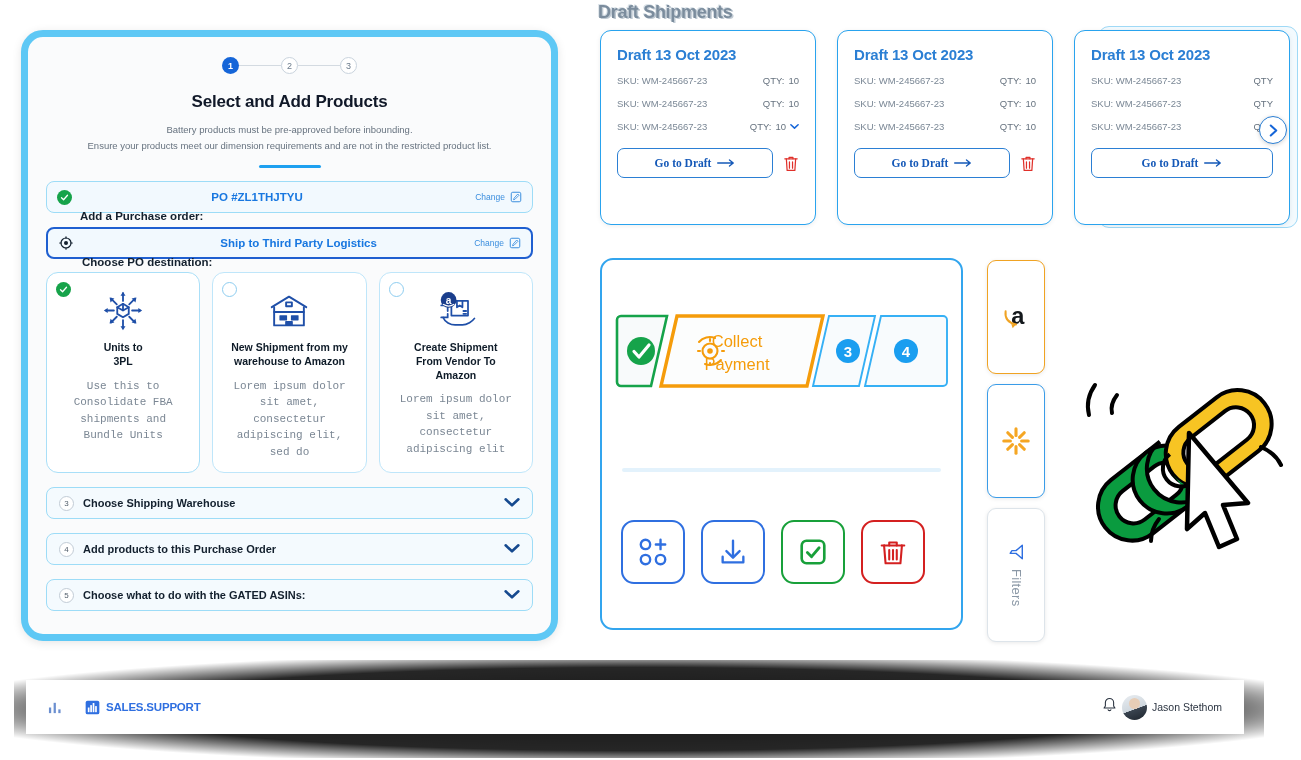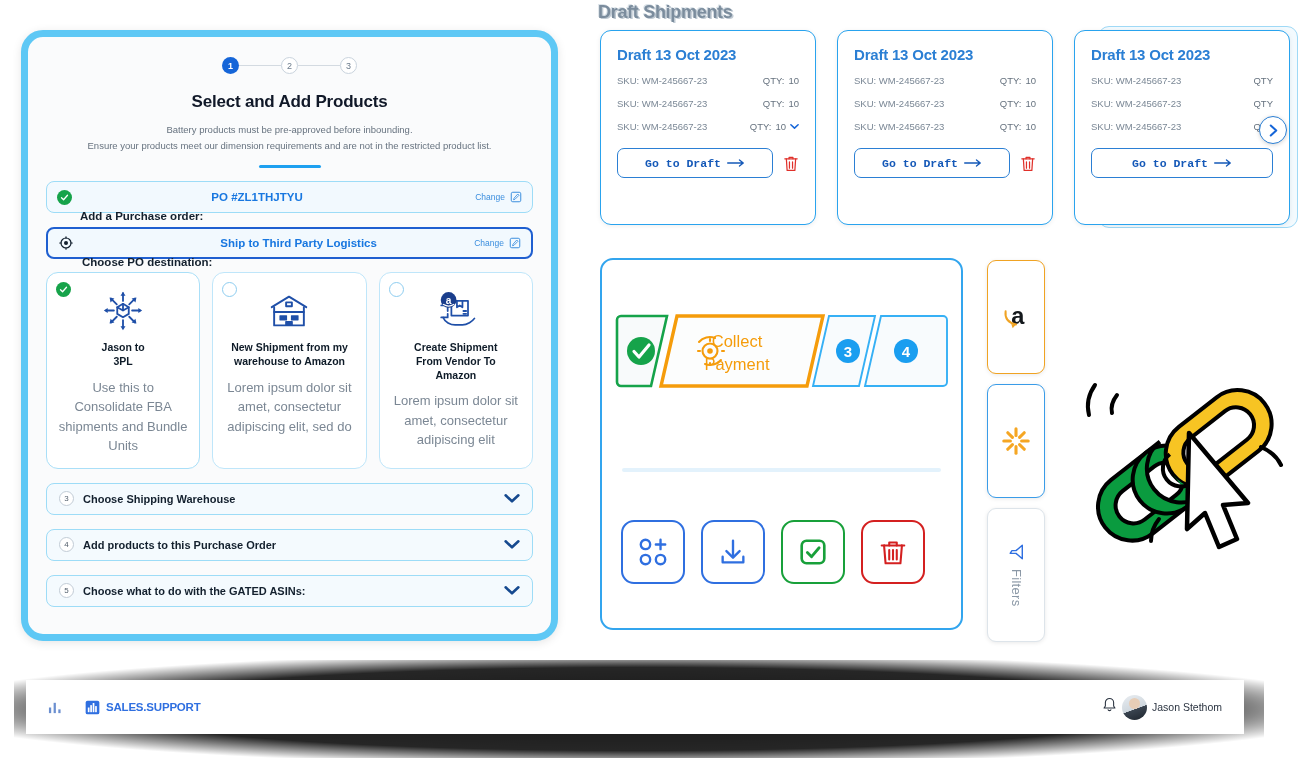--- a/index.html
+++ b/index.html
@@ -71,21 +71,21 @@
     padding: 16px 9px 12px; text-align: center; min-height: 158px;
   }
   .dest-card.sel { border-color: #a9dff8; }
   .dest-mark { position: absolute; left: 9px; top: 9px; }
   .radio-empty {
     width: 15px; height: 15px; border-radius: 50%;
     border: 1.4px solid #8ecdf0; background: #fff;
   }
   .dest-icon { height: 44px; display: flex; align-items: center; justify-content: center; margin-bottom: 8px; }
   .dest-title { font-size: 10.5px; font-weight: bold; color: #0e1b28; line-height: 1.3; }
-  .dest-desc { font-size: 13px; color: #7b8794; line-height: 1.5; margin-top: 9px; padding: 0 2px; }
+  .dest-desc { font-size: 11px; color: #7b8794; line-height: 1.5; margin-top: 9px; padding: 0 2px; font-family: Liberation Mono, monospace; }
 
   
   .acc {
     display: flex; align-items: center; gap: 9px;
     height: 32px; border-radius: 8px; padding: 0 12px;
     background: #f4fafe; border: 1.2px solid #9ddcf7; margin-top: 14px;
     position: relative;
   }
   .acc-num {
     width: 15px; height: 15px; border-radius: 50%; background: #fff;
@@ -120,21 +120,21 @@
   .draft-line {
     display: flex; justify-content: space-between; align-items: center;
     font-size: 9.5px; color: #7a8795; margin-top: 12px; font-weight: 500;
   }
   .draft-line .qty { display: flex; align-items: center; gap: 4px; color: #66727f; }
   .draft-foot { display: flex; align-items: center; gap: 10px; margin-top: 16px; }
   .go-draft {
     flex: 1; height: 30px; border: 1.4px solid #2b7fd4; border-radius: 7px;
     background: #fff; color: #1559b8; font-size: 11.5px; font-weight: bold;
     display: flex; align-items: center; justify-content: center; gap: 6px;
-    font-family: Liberation Mono, monospace; cursor: pointer;
+    font-family: Liberation Serif, serif; cursor: pointer;
   }
   .trash-btn { background: none; border: none; cursor: pointer; padding: 0; line-height: 0; }
   .next-arrow {
     position: absolute; left: 1259px; top: 116px; width: 28px; height: 28px;
     border-radius: 50%; background: #fff; border: 1.4px solid #2b7fd4;
     display: flex; align-items: center; justify-content: center;
     box-shadow: 0 1px 4px rgba(0,0,0,.16); z-index: 5; cursor: pointer;
   }
 
   
@@ -276,21 +276,21 @@
               <path d="M4 23.5 l4 -2.6 v5.2 Z"></path>
                 <path d="M44 23.5 l-4 2.6 v-5.2 Z"></path>
               <path d="M10 10 l5 1 l-4 4 Z"></path>
                 <path d="M38 10 l-5 1 l4 4 Z"></path>
               <path d="M10 37 l5 -1 l-4 -4 Z"></path>
                 <path d="M38 37 l-5 -1 l4 -4 Z"></path>
             </g>
           </svg>
         </div>
         <div class="dest-title">
-          <div>Jason to</div>
+          <div>Units to</div>
           <div>3PL</div>
         </div>
         <div class="dest-desc">Use this to Consolidate FBA shipments and Bundle Units</div>
       </div>
 
       <div class="dest-card">
         <span class="dest-mark radio-empty"></span>
         <div class="dest-icon">
           <svg width="46" height="46" viewBox="0 0 48 48">
             <g stroke="#1f4fa8" stroke-width="2" fill="none" stroke-linejoin="round" stroke-linecap="round">

